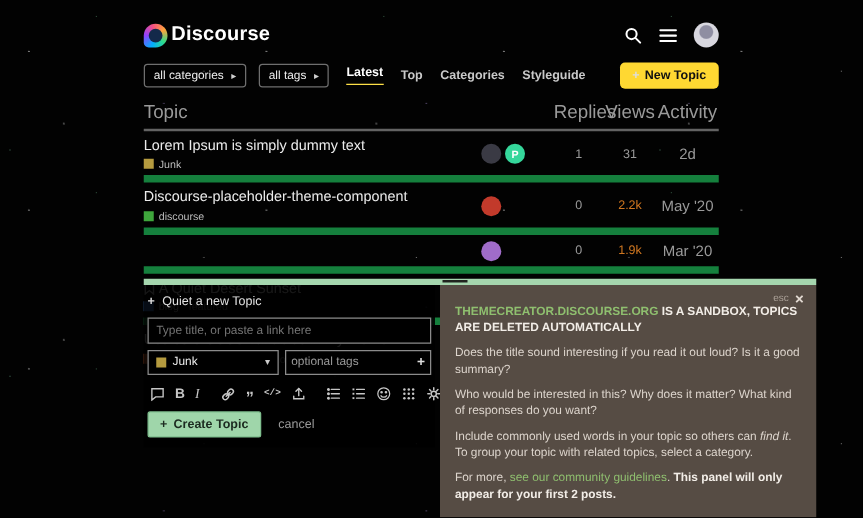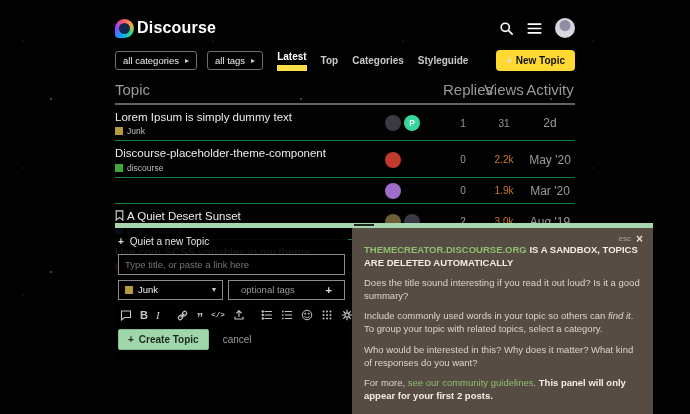--- a/index.html
+++ b/index.html
@@ -31,33 +31,33 @@
   .avatar{width:20px;height:20px;border-radius:50%;
     background:radial-gradient(circle at 50% 38%,#8f8ea2 0 5px,#d8d7df 6px);}
 
   
   .filterbar{display:flex;align-items:center;gap:10px;margin:6px 0 10px;}
   .dropbox{display:flex;align-items:center;gap:6px;border:1px solid #6f6f6f;border-radius:3px;
     padding:3px 7px;font-size:9.5px;color:#eee;cursor:pointer;text-align:center;}
   .dropbox .tri{font-size:8px;color:#cfcfcf;}
   .navlinks{display:flex;align-items:center;gap:14px;margin-left:4px;flex:1;}
   .navitem{font-size:10px;font-weight:bold;color:#c9c9c9;cursor:pointer;}
-  .navitem.active{color:#fff;border-bottom:6px solid #fde047;padding-bottom:3px;}
+  .navitem.active{color:#fff;border-bottom:1px solid #fde047;padding-bottom:3px;}
   .btn-newtopic{background:#ffd832;color:#111;font-size:10px;font-weight:bold;
     border:none;border-radius:4px;padding:5px 10px;display:flex;align-items:center;gap:4px;cursor:pointer;}
 
   
   .thead{display:flex;align-items:center;font-size:15px;color:#9a9a9a;
     border-bottom:2px solid #636363;padding-bottom:5px;}
   .c-title{flex:1;min-width:0;}
   .c-posters{width:58px;}
   .c-replies{width:40px;text-align:center;}
   .c-views{width:42px;text-align:center;}
   .c-activity{width:50px;text-align:center;}
-  .trow{display:flex;align-items:center;border-bottom:1px solid #15803d;padding:5px 0 4px;}
+  .trow{display:flex;align-items:center;border-bottom:6px solid #15803d;padding:5px 0 4px;}
   .t-title{font-size:11.5px;color:#ececec;line-height:1.25;cursor:pointer;display:flex;align-items:center;gap:3px;}
   .t-meta{display:flex;align-items:center;gap:8px;margin-top:2px;}
   .badge{display:flex;align-items:center;gap:4px;font-size:8.5px;color:#bdbdbd;cursor:pointer;}
   .sq{width:8px;height:8px;display:inline-block;}
   .sq-junk{background:#b59b3f;}
   .sq-discourse{background:#3fa63c;}
   .sq-general{background:#4a90d2;}
   .sq-blog{background:#3d7fd1;}
   .sq-split{background:linear-gradient(90deg,#e0652f 0 50%,#3d8fd1 50%);}
   .tag{font-size:8.5px;color:#8a8a8a;cursor:pointer;}
@@ -82,21 +82,21 @@
   .cleft{width:233px;padding:6px 3px 8px 3px;background:rgba(0,0,0,.9);}
   .chead{display:flex;align-items:center;gap:6px;font-size:10px;color:#e2e2e2;margin:2px 0 7px;}
   .plus{font-weight:bold;color:#ddd;}
   .tinput{border:1px solid #8b8b8b;background:#000;color:#b9b9b9;font-size:9.5px;
     padding:4px 6px;width:100%;font-family:inherit;}
   .selrow{display:flex;gap:5px;margin-top:5px;}
   .catsel{width:105px;border:1px solid #8b8b8b;background:#000;display:flex;align-items:center;
     gap:5px;padding:3px 6px;font-size:9.5px;color:#eee;cursor:pointer;}
   .catsel .caret{margin-left:auto;font-size:8px;color:#ccc;}
   .tagsel{flex:1;border:1px solid #8b8b8b;background:#000;display:flex;align-items:center;
-    padding:3px 12px;font-size:9.5px;color:#9a9a9a;cursor:text;}
+    padding:3px 4px;font-size:9.5px;color:#9a9a9a;cursor:text;}
   .tagsel .tplus{margin-left:auto;color:#ddd;font-weight:bold;font-size:11px;}
   .toolbar{display:flex;align-items:center;gap:8px;margin:9px 2px 5px;color:#c6c6c6;}
   .tbtn{cursor:pointer;display:flex;align-items:center;line-height:1;}
   .tbtn svg{display:block;}
   .tb-b{font-weight:bold;font-size:11px;}
   .tb-i{font-style:italic;font-family:"Liberation Serif","DejaVu Serif",serif;font-size:11px;}
   .tb-q{font-weight:bold;font-size:13px;line-height:.6;padding-top:4px;}
   .tb-code{font-family:"Liberation Mono","DejaVu Sans Mono",monospace;font-size:7.5px;font-weight:bold;}
   .sep{width:1px;height:11px;background:#555;}
   .bodyarea{border:1px solid #8b8b8b;background:#000;height:70px;padding:4px 6px;
@@ -380,19 +380,19 @@
 
       <div class="tippanel">
         <div class="tip-close">
           <span class="esc">esc</span>
           <span class="xicon">×</span>
         </div>
         <div class="tip-title">
           <span class="green">THEMECREATOR.DISCOURSE.ORG</span><span> IS A SANDBOX, TOPICS ARE DELETED AUTOMATICALLY</span>
         </div>
         <p>Does the title sound interesting if you read it out loud? Is it a good summary?</p>
+        <p>Who would be interested in this? Why does it matter? What kind of responses do you want?</p>
         <p><span>Include commonly used words in your topic so others can </span><em>find it</em><span>. To group your topic with related topics, select a category.</span></p>
-        <p>Who would be interested in this? Why does it matter? What kind of responses do you want?</p>
         <p><span>For more, </span><span class="glink">see our community guidelines</span><span>. </span><span class="bold">This panel will only appear for your first 2 posts.</span></p>
       </div>
     </div>
   </div>
 </div>
 
 </body></html>

